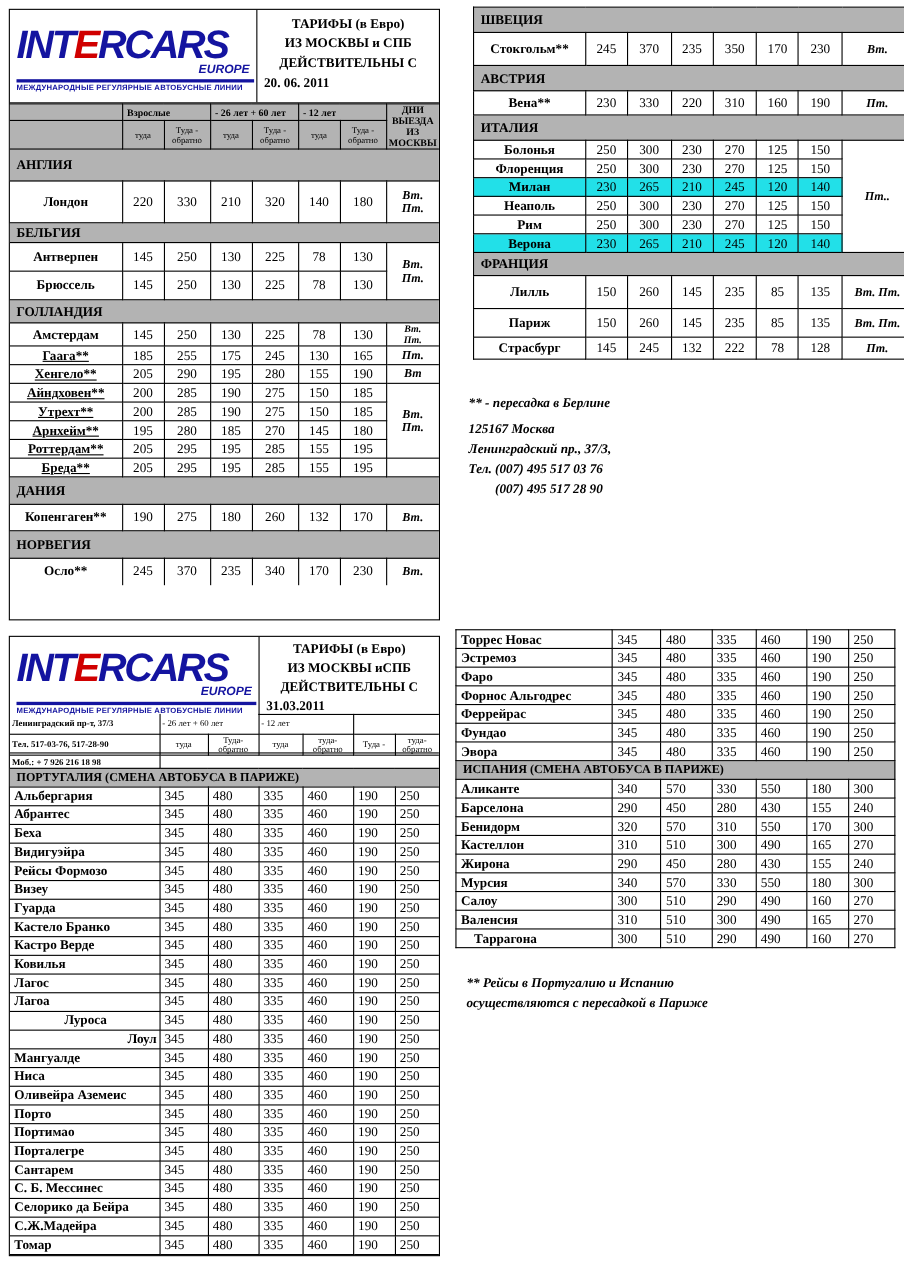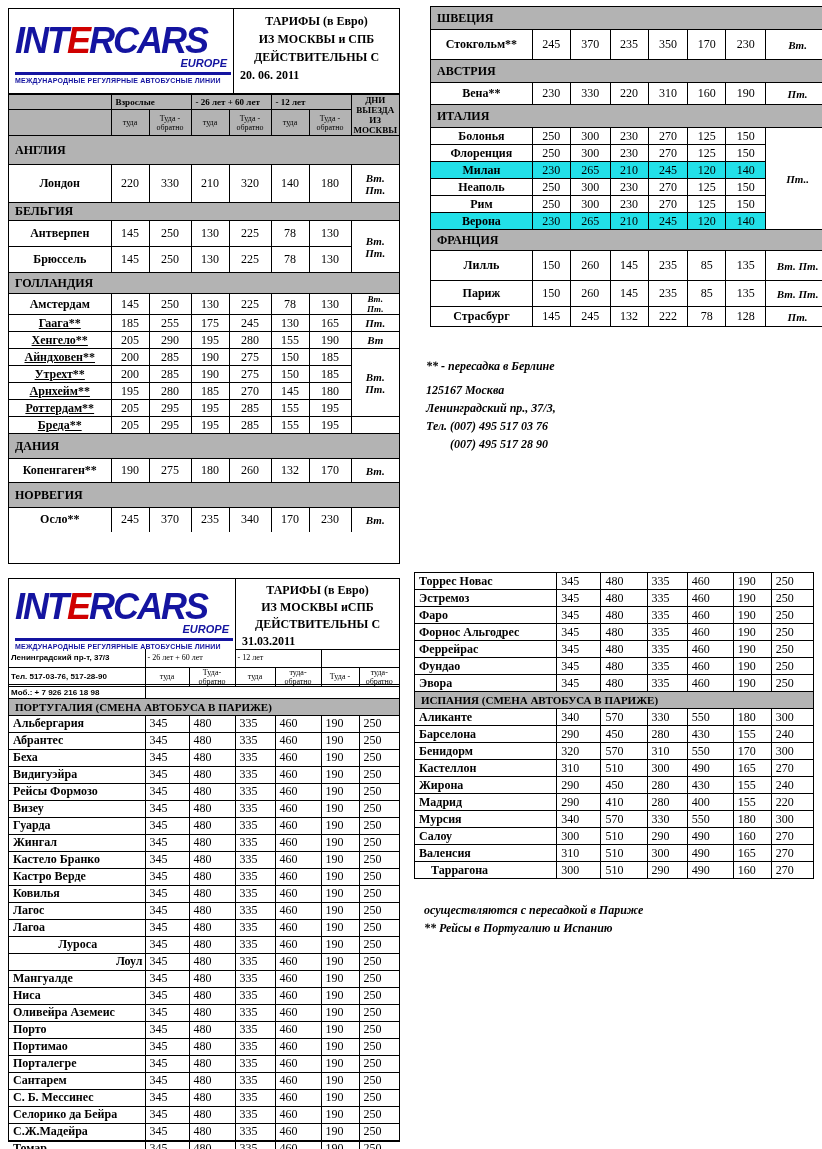--- a/index.html
+++ b/index.html
@@ -16,21 +16,21 @@
   .hdrsub{background:#b3b3b3;font-size:8px;text-align:center;}
   .logo-wrap{position:relative;}
   .logo{font-family:"Liberation Sans",sans-serif;font-weight:bold;font-style:italic;letter-spacing:-2px;color:#1414a0;font-size:36px;line-height:36px;}
   .logo .redE{color:#d00000;}
   .logo-euro{font-family:"Liberation Sans",sans-serif;font-weight:bold;font-style:italic;color:#1414a0;font-size:11px;text-align:right;}
   .logo-sub{font-family:"Liberation Sans",sans-serif;font-weight:bold;font-size:7px;color:#1414a0;letter-spacing:0.2px;}
   .tar{font-family:"Liberation Serif",serif;font-weight:bold;font-size:12px;text-align:center;}
   .note{font-family:"Liberation Serif",serif;font-style:italic;font-weight:bold;font-size:12px;line-height:18px;}
   .frame{border:1px solid #000;}
   .underl{text-decoration:underline;}
-  .lbl{font-size:8px;font-family:Liberation Sans, sans-serif;}
+  .lbl{font-size:8px;font-family:Liberation Serif, serif;}
 </style>
 </head>
 <body>
 
 <div class="panel frame" style="left:8px;top:8px;width:390px;height:554px;">
   <div style="position:relative;height:84px;border-bottom:1px solid #000;">
     <div class="logo-wrap" style="position:absolute;left:6px;top:14px;width:216px;">
       <div class="logo">
         <span>INT</span><span class="redE">E</span><span>RCARS</span>
       </div>
@@ -483,29 +483,20 @@
         <tr>
           <td class="city" style="text-align: left; padding-left: 4px; font-size: 12px; border-left: none;">Гуарда</td>
           <td class="num" style="text-align: left; padding-left: 4px;">345</td>
           <td class="num" style="text-align: left; padding-left: 4px;">480</td>
           <td class="num" style="text-align: left; padding-left: 4px;">335</td>
           <td class="num" style="text-align: left; padding-left: 4px;">460</td>
           <td class="num" style="text-align: left; padding-left: 4px;">190</td>
           <td class="num" style="text-align: left; padding-left: 4px; border-right: none;">250</td>
         </tr>
         <tr>
-          <td class="city" style="text-align: left; padding-left: 4px; font-size: 12px; border-left: none;">Жингал</td>
-          <td class="num" style="text-align: left; padding-left: 4px;">345</td>
-          <td class="num" style="text-align: left; padding-left: 4px;">480</td>
-          <td class="num" style="text-align: left; padding-left: 4px;">335</td>
-          <td class="num" style="text-align: left; padding-left: 4px;">460</td>
-          <td class="num" style="text-align: left; padding-left: 4px;">190</td>
-          <td class="num" style="text-align: left; padding-left: 4px; border-right: none;">250</td>
-        </tr>
-        <tr>
           <td class="city" style="text-align: left; padding-left: 4px; font-size: 12px; border-left: none;">Кастело Бранко</td>
           <td class="num" style="text-align: left; padding-left: 4px;">345</td>
           <td class="num" style="text-align: left; padding-left: 4px;">480</td>
           <td class="num" style="text-align: left; padding-left: 4px;">335</td>
           <td class="num" style="text-align: left; padding-left: 4px;">460</td>
           <td class="num" style="text-align: left; padding-left: 4px;">190</td>
           <td class="num" style="text-align: left; padding-left: 4px; border-right: none;">250</td>
         </tr>
         <tr>
           <td class="city" style="text-align: left; padding-left: 4px; font-size: 12px; border-left: none;">Кастро Верде</td>
@@ -785,29 +776,20 @@
         <tr>
           <td class="city" style="text-align: left; padding-left: 4px; font-size: 12px;">Жирона</td>
           <td class="num" style="text-align: left; padding-left: 4px;">290</td>
           <td class="num" style="text-align: left; padding-left: 4px;">450</td>
           <td class="num" style="text-align: left; padding-left: 4px;">280</td>
           <td class="num" style="text-align: left; padding-left: 4px;">430</td>
           <td class="num" style="text-align: left; padding-left: 4px;">155</td>
           <td class="num" style="text-align: left; padding-left: 4px;">240</td>
         </tr>
         <tr>
-          <td class="city" style="text-align: left; padding-left: 4px; font-size: 12px;">Мадрид</td>
-          <td class="num" style="text-align: left; padding-left: 4px;">290</td>
-          <td class="num" style="text-align: left; padding-left: 4px;">410</td>
-          <td class="num" style="text-align: left; padding-left: 4px;">280</td>
-          <td class="num" style="text-align: left; padding-left: 4px;">400</td>
-          <td class="num" style="text-align: left; padding-left: 4px;">155</td>
-          <td class="num" style="text-align: left; padding-left: 4px;">220</td>
-        </tr>
-        <tr>
           <td class="city" style="text-align: left; padding-left: 4px; font-size: 12px;">Мурсия</td>
           <td class="num" style="text-align: left; padding-left: 4px;">340</td>
           <td class="num" style="text-align: left; padding-left: 4px;">570</td>
           <td class="num" style="text-align: left; padding-left: 4px;">330</td>
           <td class="num" style="text-align: left; padding-left: 4px;">550</td>
           <td class="num" style="text-align: left; padding-left: 4px;">180</td>
           <td class="num" style="text-align: left; padding-left: 4px;">300</td>
         </tr>
         <tr>
           <td class="city" style="text-align: left; padding-left: 4px; font-size: 12px;">Салоу</td>
@@ -832,16 +814,16 @@
           <td class="num" style="text-align: left; padding-left: 4px;">300</td>
           <td class="num" style="text-align: left; padding-left: 4px;">510</td>
           <td class="num" style="text-align: left; padding-left: 4px;">290</td>
           <td class="num" style="text-align: left; padding-left: 4px;">490</td>
           <td class="num" style="text-align: left; padding-left: 4px;">160</td>
           <td class="num" style="text-align: left; padding-left: 4px;">270</td>
         </tr>
       </tbody>
   </table>
   <div class="note" style="margin-top:22px;margin-left:10px;font-size:12px;">
+    <div>** Рейсы в Португалию и Испанию</div>
     <div>осуществляются с пересадкой в Париже</div>
-    <div>** Рейсы в Португалию и Испанию</div>
   </div>
 </div>
 
 </body></html>

